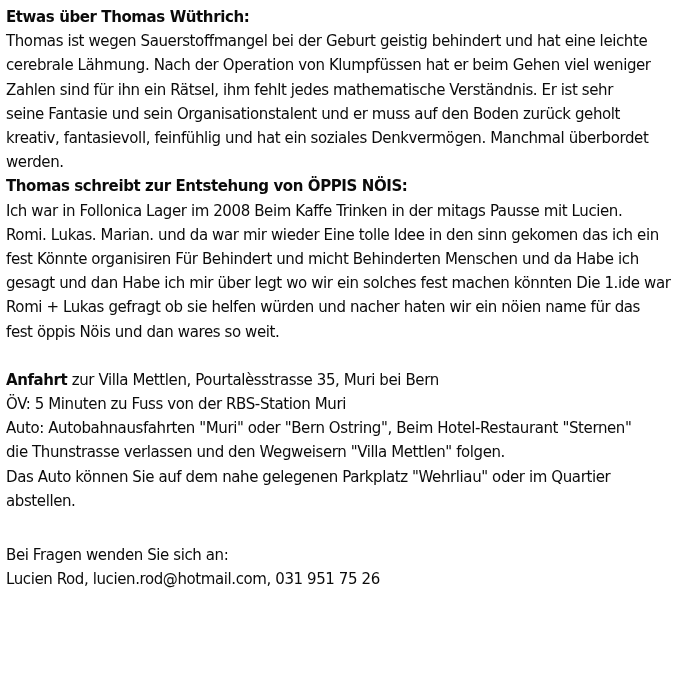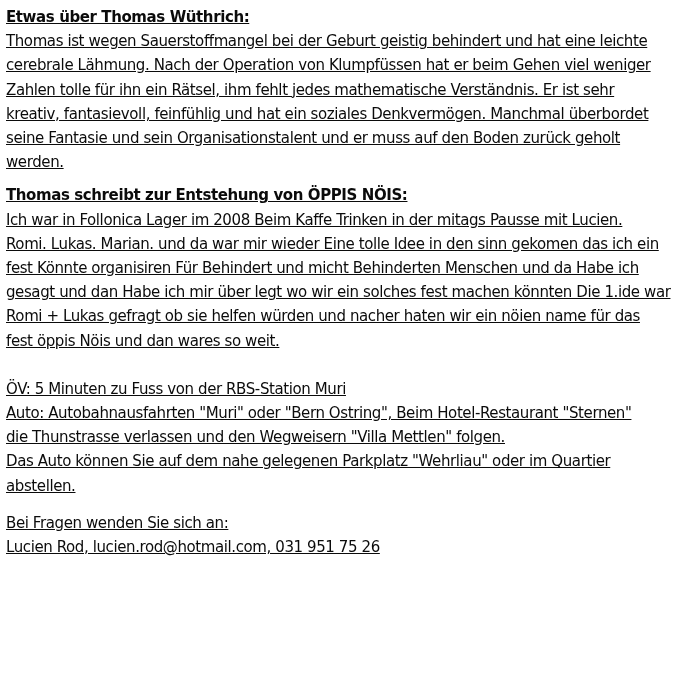--- a/index.html
+++ b/index.html
@@ -11,64 +11,64 @@
     width: 684px;
     height: 700px;
     overflow: hidden;
     font-family: "DejaVu Sans", "Liberation Sans", sans-serif;
     color: #0b0b0b;
     font-size: 15px;
     letter-spacing: -0.4px;
   }
   .doc {
     padding: 5px 8px 0 6px;
-    text-decoration: underline;
   }
   .line {
     line-height: 24.2px;
     white-space: nowrap;
   }
   .heading {
     font-weight: bold;
   }
   .bold {
     font-weight: bold;
   }
-  .sec-origin   { margin-top: 9px; }
+  .sec-origin   { }
   .sec-benefit  { margin-top: 11px; }
   .sec-directions { margin-top: 24px; }
-  .sec-contact  { margin-top: 13px; }
+  .sec-contact  { margin-top: 30px; }
 </style>
 </head>
 <body>
 
 <div class="doc">
 
   <div class="sec-about">
     <div class="line heading">Etwas über Thomas Wüthrich:</div>
     <div class="line">Thomas ist wegen Sauerstoffmangel bei der Geburt geistig behindert und hat eine leichte</div>
     <div class="line">cerebrale Lähmung. Nach der Operation von Klumpfüssen hat er beim Gehen viel weniger</div>
-    <div class="line">Zahlen tolle für ihn ein Rätsel, ihm fehlt jedes mathematische Verständnis. Er ist sehr</div>
+    <div class="line">Zahlen sind für ihn ein Rätsel, ihm fehlt jedes mathematische Verständnis. Er ist sehr</div>
+    <div class="line">seine Fantasie und sein Organisationstalent und er muss auf den Boden zurück geholt</div>
     <div class="line">kreativ, fantasievoll, feinfühlig und hat ein soziales Denkvermögen. Manchmal überbordet</div>
-    <div class="line">seine Fantasie und sein Organisationstalent und er muss auf den Boden zurück geholt</div>
     <div class="line">werden.</div>
   </div>
 
   <div class="sec-origin">
     <div class="line heading">Thomas schreibt zur Entstehung von ÖPPIS NÖIS:</div>
     <div class="line">Ich war in Follonica Lager im 2008 Beim Kaffe Trinken in der mitags Pausse mit Lucien.</div>
     <div class="line">Romi. Lukas. Marian. und da war mir wieder Eine tolle Idee in den sinn gekomen das ich ein</div>
     <div class="line">fest Könnte organisiren Für Behindert und micht Behinderten Menschen und da Habe ich</div>
     <div class="line">gesagt und dan Habe ich mir über legt wo wir ein solches fest machen könnten Die 1.ide war</div>
     <div class="line">Romi + Lukas gefragt ob sie helfen würden und nacher haten wir ein nöien name für das</div>
     <div class="line">fest öppis Nöis und dan wares so weit.</div>
   </div>
 
 
   <div class="sec-directions">
+    <div class="line"><span class="bold">Anfahrt</span><span> zur Villa Mettlen, Pourtalèsstrasse 35, Muri bei Bern</span></div>
     <div class="line">ÖV: 5 Minuten zu Fuss von der RBS-Station Muri</div>
     <div class="line">Auto: Autobahnausfahrten "Muri" oder "Bern Ostring", Beim Hotel-Restaurant "Sternen"</div>
     <div class="line">die Thunstrasse verlassen und den Wegweisern "Villa Mettlen" folgen.</div>
     <div class="line">Das Auto können Sie auf dem nahe gelegenen Parkplatz "Wehrliau" oder im Quartier</div>
     <div class="line">abstellen.</div>
   </div>
 
   <div class="sec-contact">
     <div class="line">Bei Fragen wenden Sie sich an:</div>
     <div class="line">Lucien Rod, lucien.rod@hotmail.com, 031 951 75 26</div>

